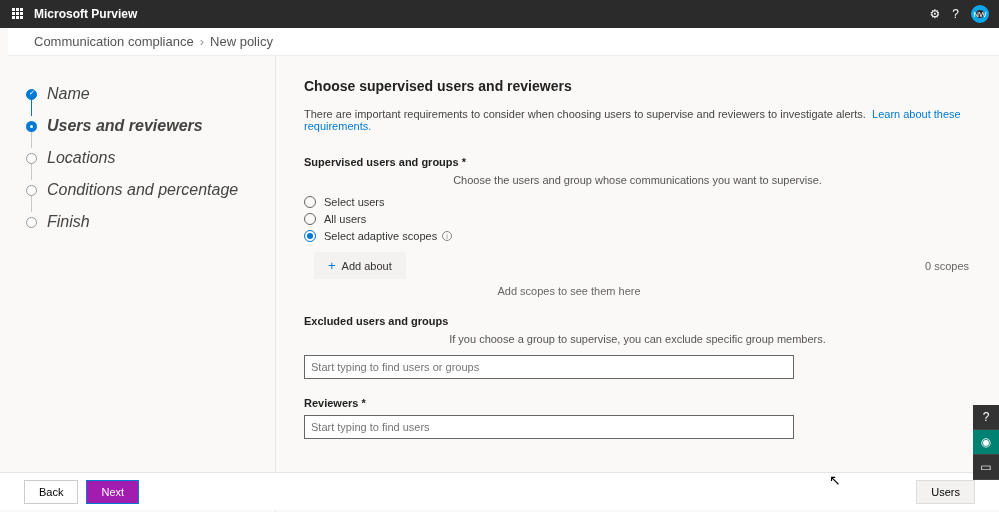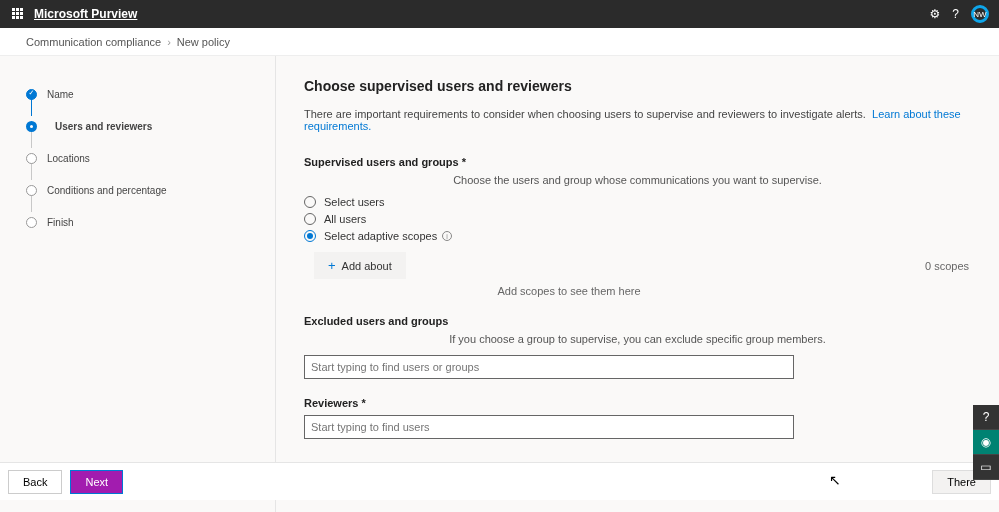--- a/index.html
+++ b/index.html
@@ -1,35 +1,35 @@
 <!DOCTYPE html>
 <html><head>
 <meta charset="utf-8">
 <style>
 * { box-sizing: border-box; margin: 0; padding: 0; font-family: "Segoe UI", -apple-system, sans-serif; }
 body { width: 999px; height: 512px; background: #faf9f8; overflow: hidden; position: relative; }
 
 .topbar { height: 28px; background: #2b2b2b; color: #fff; display: flex; align-items: center; padding: 0 12px; font-size: 12px; position: relative; }
 .waffle { width: 12px; height: 12px; display: grid; grid-template-columns: repeat(3,3px); grid-template-rows: repeat(3,3px); gap: 1px; margin-right: 10px; }
 .waffle span { background: #fff; }
-.brand { font-weight: 600; text-decoration: underline; }
+.brand { font-weight: 600; }
 .topbar-right { position: absolute; right: 10px; display: flex; align-items: center; gap: 12px; }
-.avatar { width: 18px; height: 18px; border: 3px solid #0ea5e9; border-radius: 50%; display: flex; align-items: center; justify-content: center; font-size: 8px; }
+.avatar { width: 18px; height: 18px; border: 5px solid #0ea5e9; border-radius: 50%; display: flex; align-items: center; justify-content: center; font-size: 8px; }
 
-.crumbs { height: 28px; background: #fff; display: flex; align-items: center; padding: 0 26px; font-size: 11px; color: #555; border-bottom: 1px solid #eee; }
+.crumbs { height: 28px; background: #fff; display: flex; align-items: center; padding: 0 26px; font-size: 13px; color: #555; border-bottom: 1px solid #eee; margin-left: 8px; }
 .crumbs .sep { margin: 0 6px; color: #999; }
 
 .main { display: flex; height: calc(512px - 56px); }
 .side { width: 276px; border-right: 1px solid #e5e5e5; padding: 22px 26px; }
-.step { display: flex; align-items: center; font-size: 10px; color: #444; position: relative; height: 32px; }
+.step { display: flex; align-items: center; font-size: 16px; color: #444; position: relative; height: 32px; font-style: italic; }
 .dot { width: 11px; height: 11px; border-radius: 50%; border: 1px solid #999; background: #fff; margin-right: 10px; z-index: 2; position: relative; }
 .dot.done { background: #0078d4; border-color: #0078d4; }
 .dot.done::after { content: "✓"; color: #fff; font-size: 7px; position: absolute; top: -1px; left: 1.5px; }
 .dot.current { border: 4px solid #0078d4; width: 11px; height: 11px; }
-.step.current-step { font-weight: 600; gap: 8px; }
+.step.current-step { font-weight: 600; }
 .vline { position: absolute; left: 5px; top: 16px; width: 1px; height: 22px; background: #c8c8c8; z-index: 1; }
 .vline.blue { background: #0078d4; }
 
 .content { flex: 1; padding: 22px 28px; overflow: hidden; }
 h1 { font-size: 14px; font-weight: 600; margin-bottom: 14px; color: #222; }
 .desc { font-size: 11px; color: #444; margin-bottom: 24px; }
 .desc a { color: #0078d4; text-decoration: none; }
 .field-label { font-size: 11px; font-weight: 600; margin-bottom: 6px; color: #222; }
 .field-help { font-size: 11px; color: #555; margin-bottom: 10px; text-align: center; }
 .radio-row { display: flex; align-items: center; font-size: 11px; color: #333; margin-bottom: 5px; }
@@ -38,21 +38,21 @@
 .radio.sel::after { content: ""; position: absolute; width: 6px; height: 6px; background: #0078d4; border-radius: 50%; top: 2px; left: 2px; }
 .info-ic { width: 10px; height: 10px; border: 1px solid #888; border-radius: 50%; margin-left: 5px; font-size: 7px; text-align: center; line-height: 9px; color: #888; }
 .scope-row { display: flex; align-items: center; margin: 10px 0 6px 10px; }
 .add-btn { background: #f3f2f1; border: none; padding: 6px 14px; font-size: 11px; color: #333; display: flex; align-items: center; cursor: pointer; }
 .add-btn .plus { color: #0078d4; margin-right: 6px; font-size: 13px; }
 .scope-count { margin-left: auto; font-size: 11px; color: #666; margin-right: 2px; }
 .scope-hint { text-align: center; font-size: 11px; color: #666; margin: 6px 0 16px 0; }
 .ti { width: 490px; height: 24px; border: 1px solid #666; font-size: 11px; padding: 0 6px; color: #666; }
 .section { margin-bottom: 18px; }
 
-.footer { position: absolute; bottom: 12px; left: 0; right: 0; height: 38px; border-top: 1px solid #e5e5e5; background: #fff; display: flex; align-items: center; padding: 0 8px; }
+.footer { position: absolute; bottom: 2px; left: 0; right: 0; height: 38px; border-top: 1px solid #e5e5e5; background: #fff; display: flex; align-items: center; padding: 0 24px; }
 .btn { height: 24px; font-size: 11px; padding: 0 14px; border: 1px solid #ccc; background: #fff; cursor: pointer; margin-right: 8px; }
 .btn.primary { background: #a21caf; color: #fff; border-color: #0078d4; }
 .btn.cancel { margin-left: auto; margin-right: 0; background: #f3f2f1; border-color: #ddd; }
 
 .rail { position: absolute; right: 0; top: 405px; display: flex; flex-direction: column; }
 .rail div { width: 26px; height: 25px; background: #333; color: #fff; display: flex; align-items: center; justify-content: center; font-size: 12px; border-bottom: 1px solid #444; }
 .rail div.teal { background: #008272; }
 .cursor { position: absolute; left: 829px; top: 472px; font-size: 14px; color: #000; pointer-events: none; }
 </style>
 </head>
@@ -153,21 +153,21 @@
     <div class="section">
       <div class="field-label">Reviewers *</div>
       <input class="ti" placeholder="Start typing to find users" style="">
     </div>
   </div>
 </div>
 
 <div class="footer">
   <button class="btn">Back</button>
   <button class="btn primary">Next</button>
-  <button class="btn cancel">There</button>
+  <button class="btn cancel">Users</button>
 </div>
 
 <div class="rail">
   <div>?</div>
   <div class="teal">◉</div>
   <div>▭</div>
 </div>
 
 <div class="cursor">↖</div>
 

